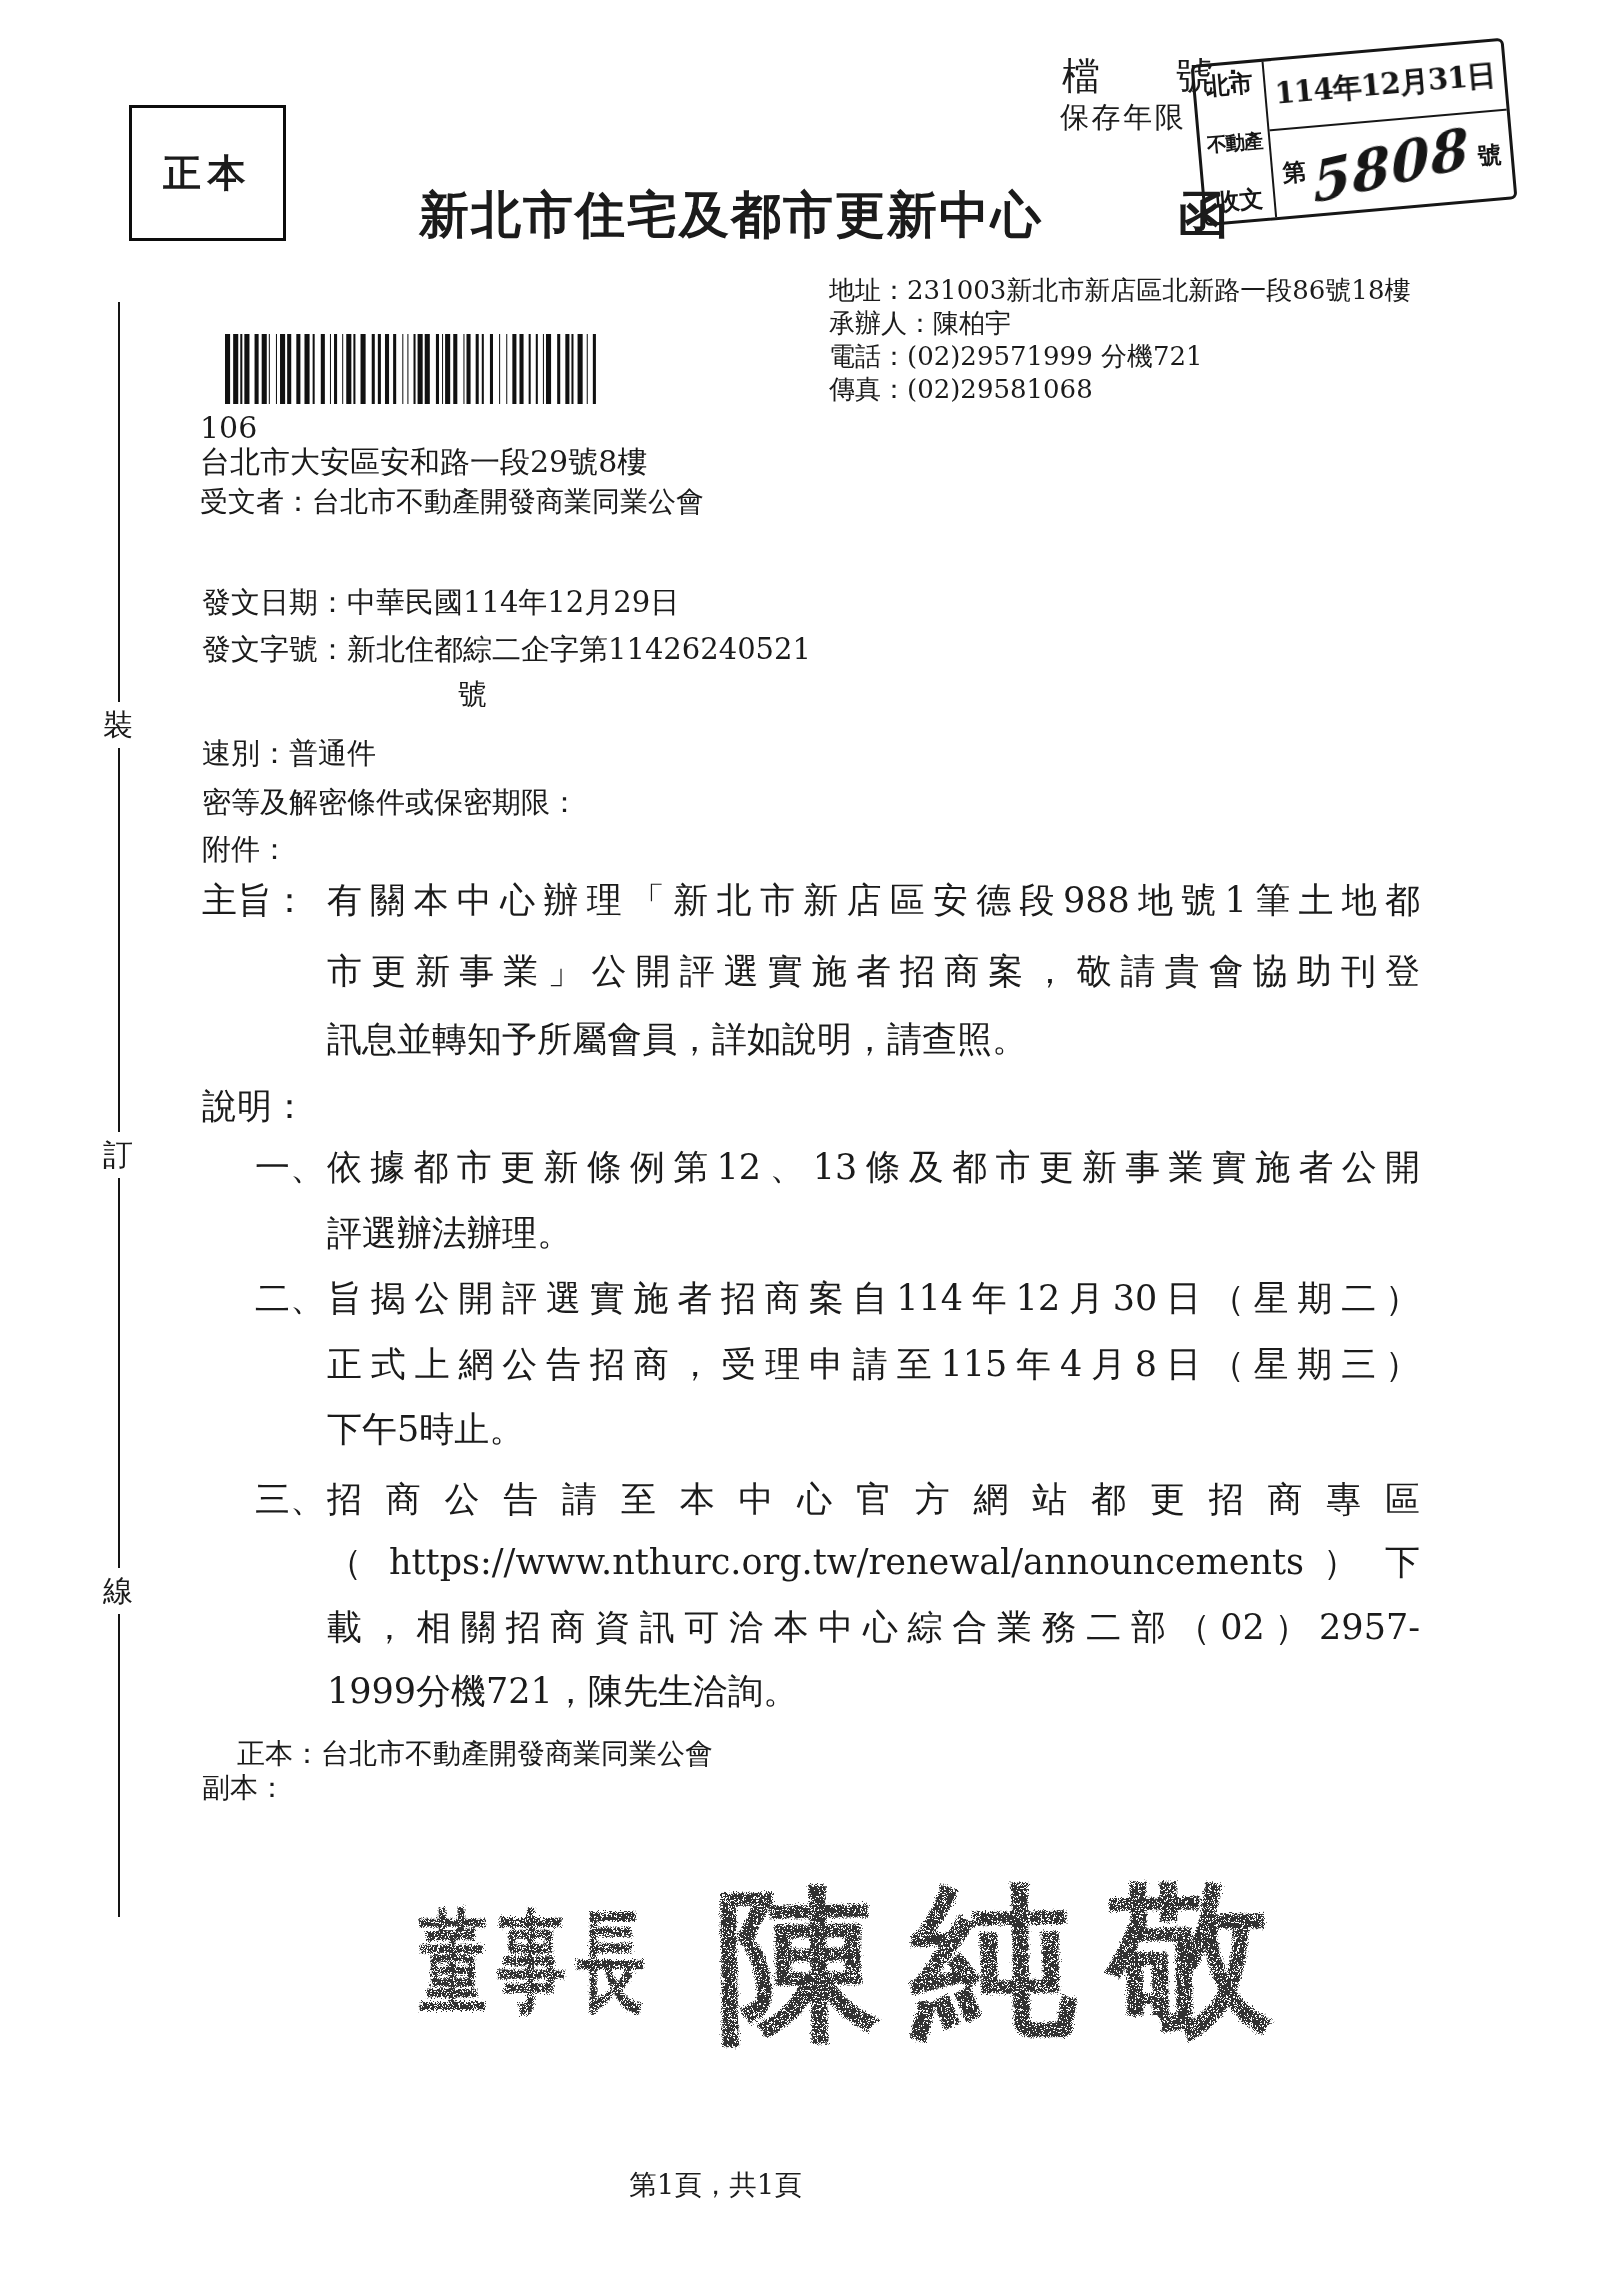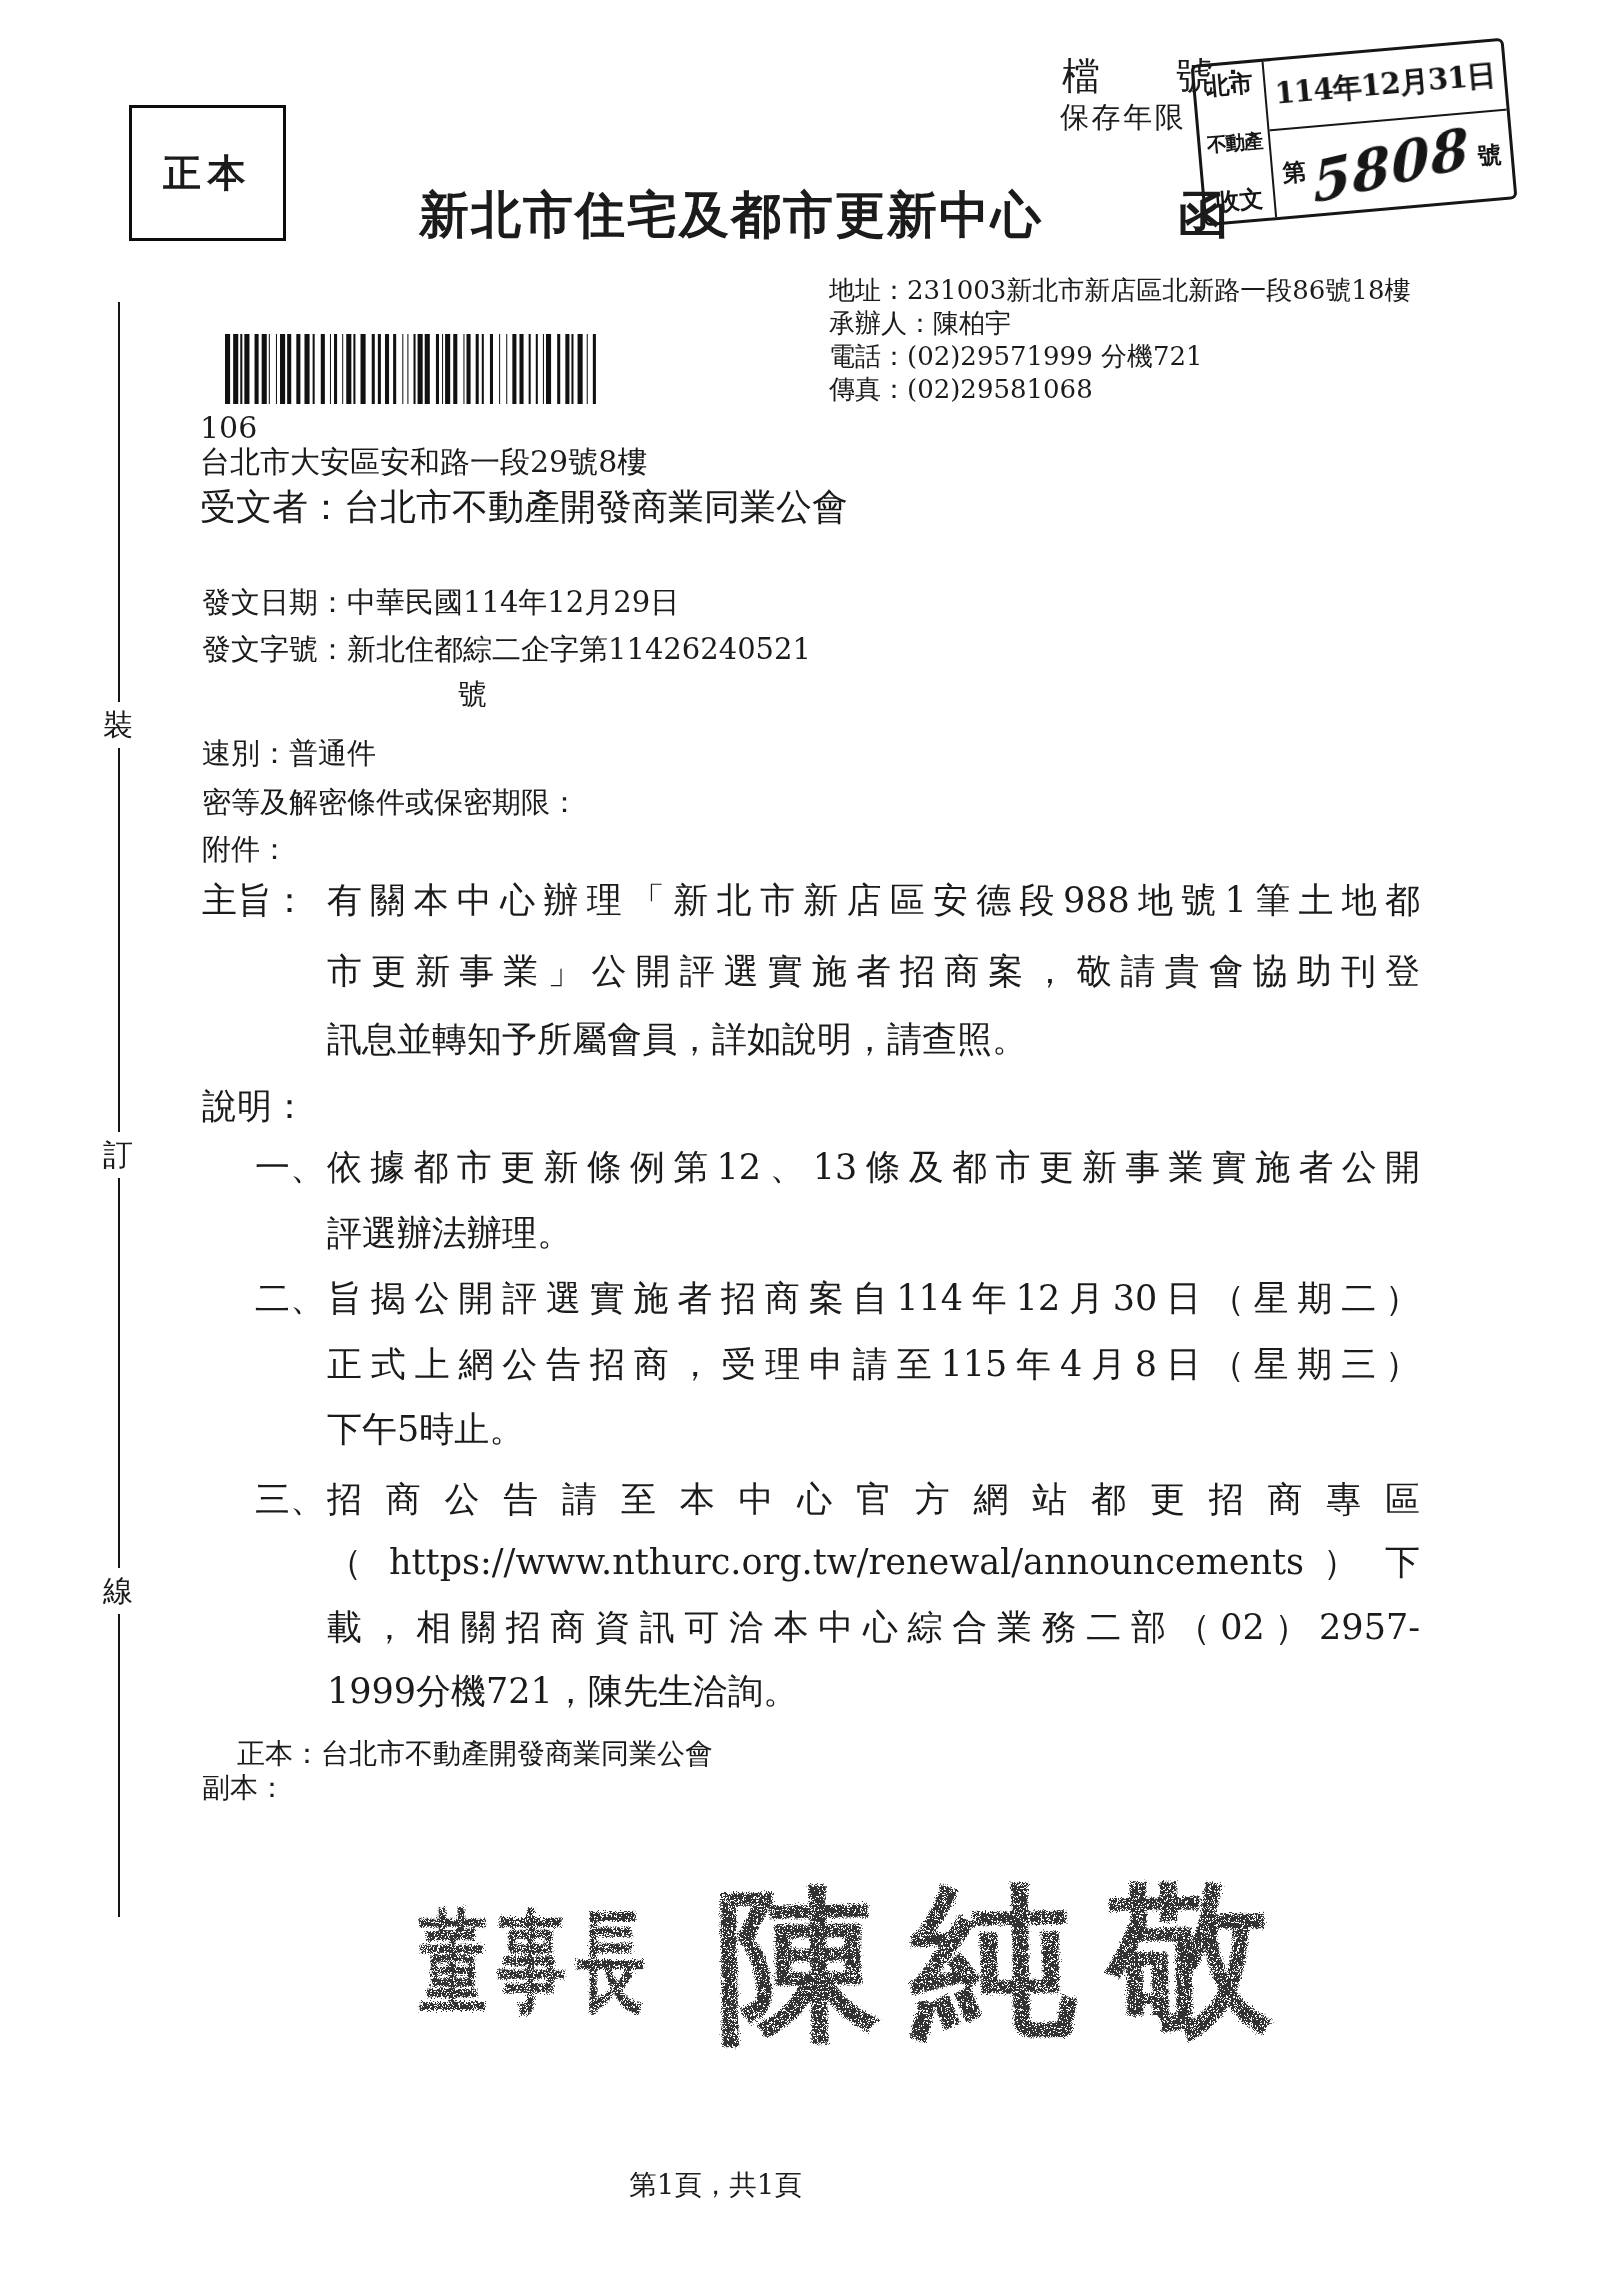--- a/index.html
+++ b/index.html
@@ -133,21 +133,21 @@
       <rect x="315" y="0" width="5" height="40"></rect>
       <rect x="326" y="0" width="3" height="40"></rect>
       <rect x="334" y="0" width="4" height="40"></rect>
       <rect x="340" y="0" width="2" height="40"></rect>
       <rect x="346" y="0" width="5" height="40"></rect>
       <rect x="355" y="0" width="1" height="40"></rect>
       <rect x="361" y="0" width="3" height="40"></rect>
     </svg>
   <div class="abs" style="left:200px;top:410px;font-size:30px;">106</div>
   <div class="abs" style="left:200px;top:442px;font-size:30px;">台北市大安區安和路一段29號8樓</div>
-  <div class="abs" style="left:200px;top:483px;font-size:36px;">受文者：台北市不動產開發商業同業公會</div>
+  <div class="abs" style="left:200px;top:483px;font-size:28px;">受文者：台北市不動產開發商業同業公會</div>
 
   <div class="abs meta" style="left:202px;top:583px;">發文日期：中華民國114年12月29日</div>
   <div class="abs meta" style="left:202px;top:630px;">發文字號：新北住都綜二企字第11426240521</div>
   <div class="abs meta" style="left:458px;top:675px;">號</div>
   <div class="abs meta" style="left:202px;top:734px;">速別：普通件</div>
   <div class="abs meta" style="left:202px;top:783px;">密等及解密條件或保密期限：</div>
   <div class="abs meta" style="left:202px;top:830px;">附件：</div>
 
   <div class="abs body-line" style="left:202px;top:877px;">主旨：</div>
   <div class="abs body-line fill" style="left:327px;top:877px;">有關本中心辦理「新北市新店區安德段988地號1筆土地都</div>

